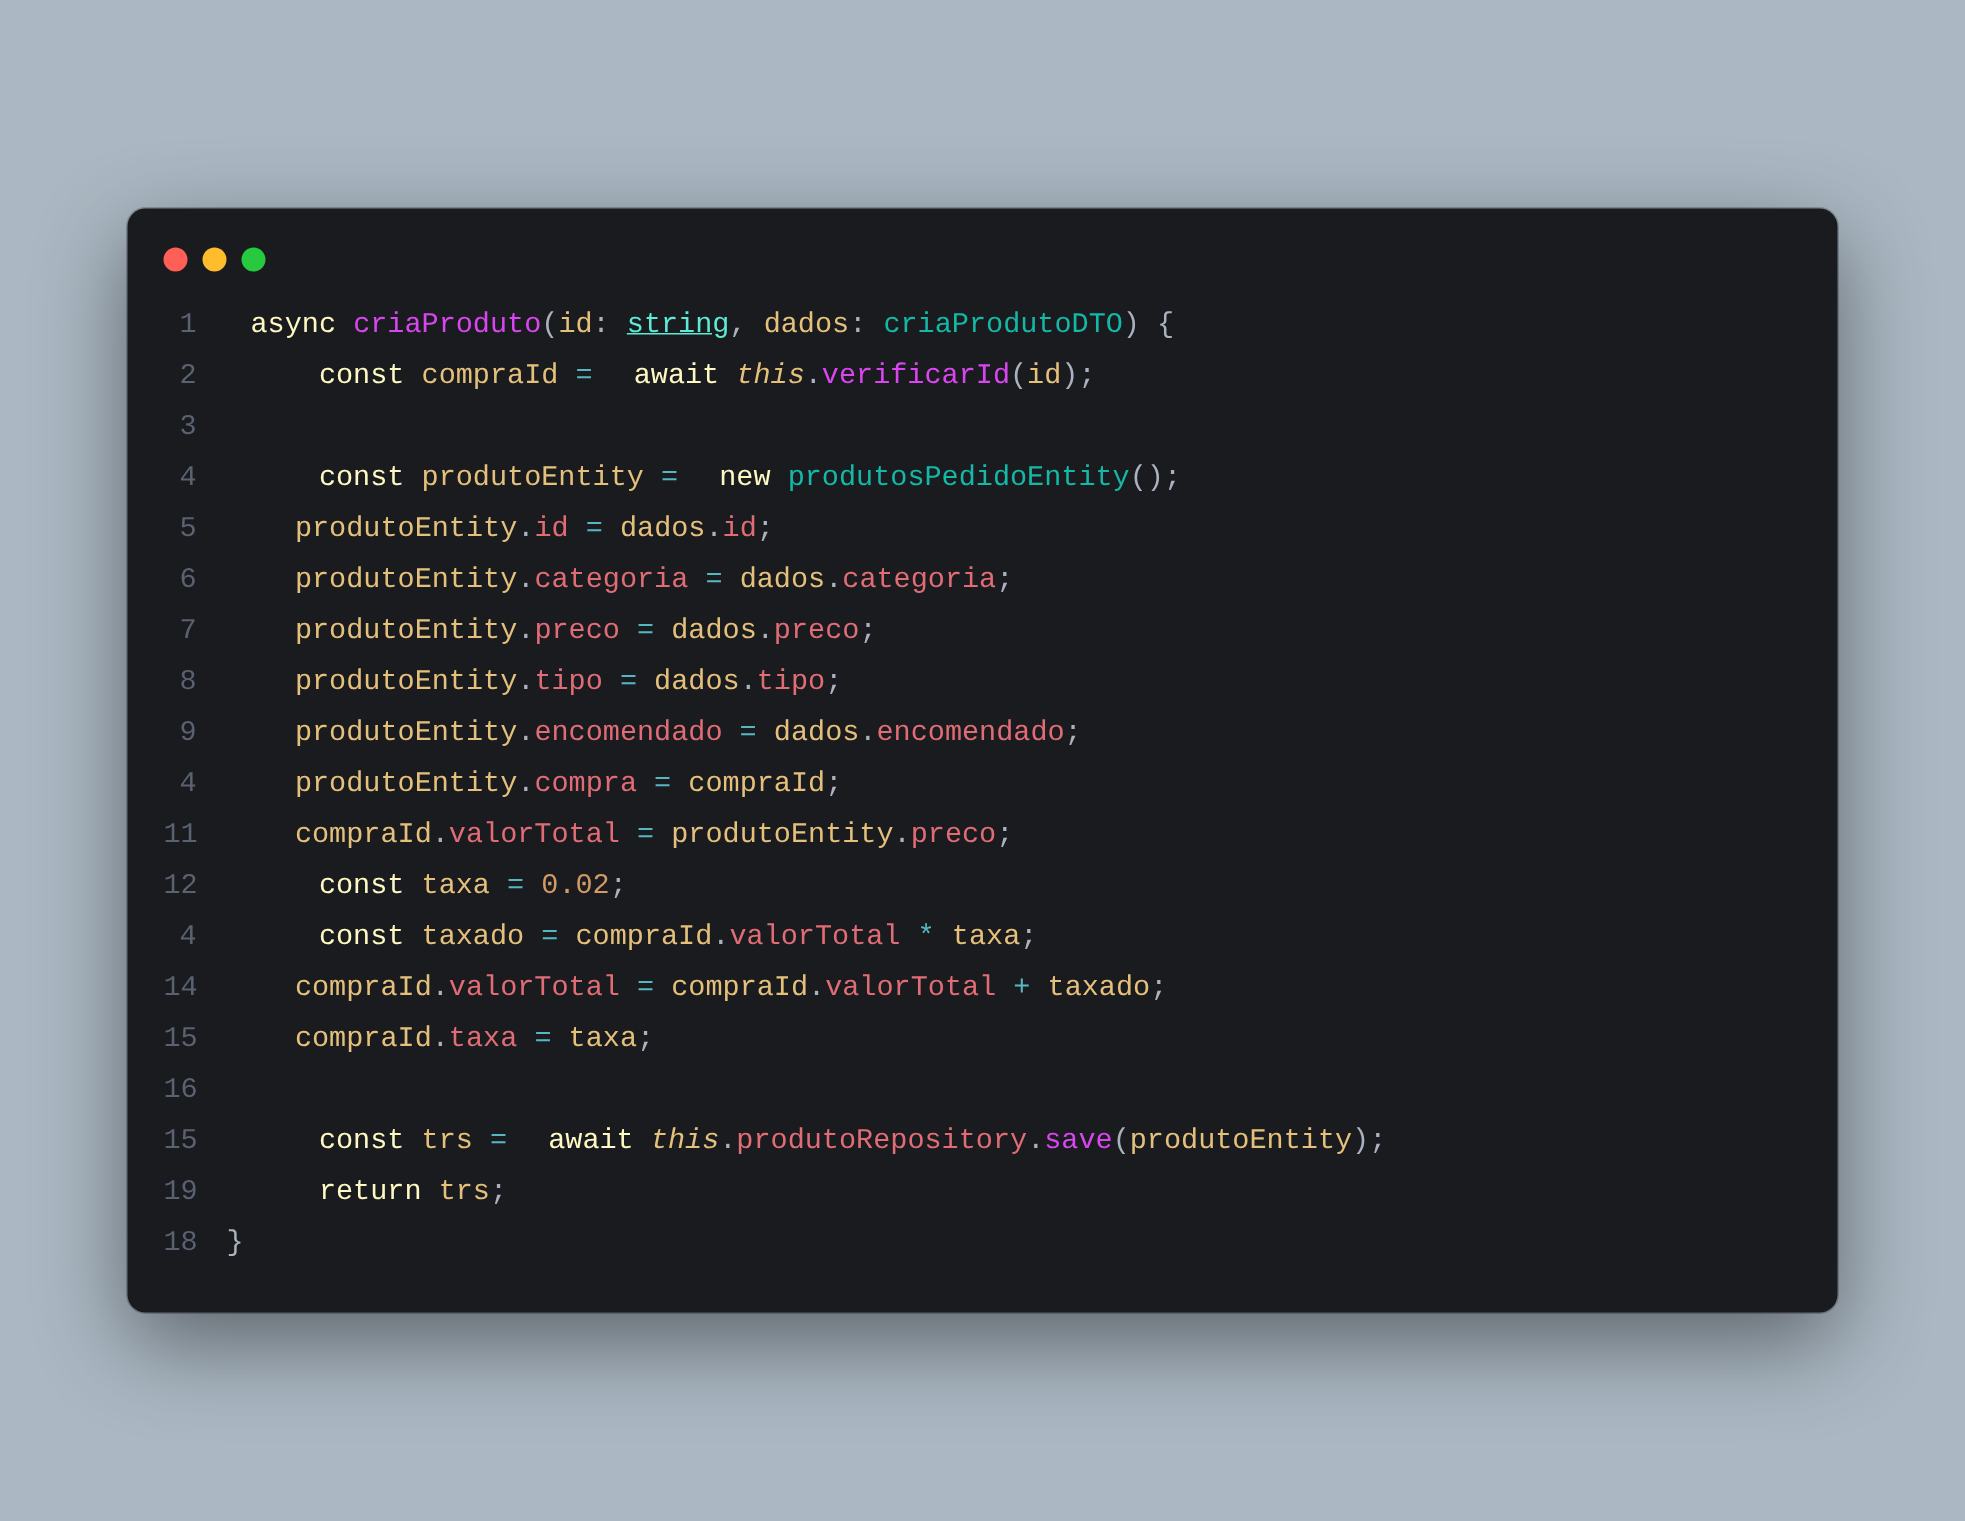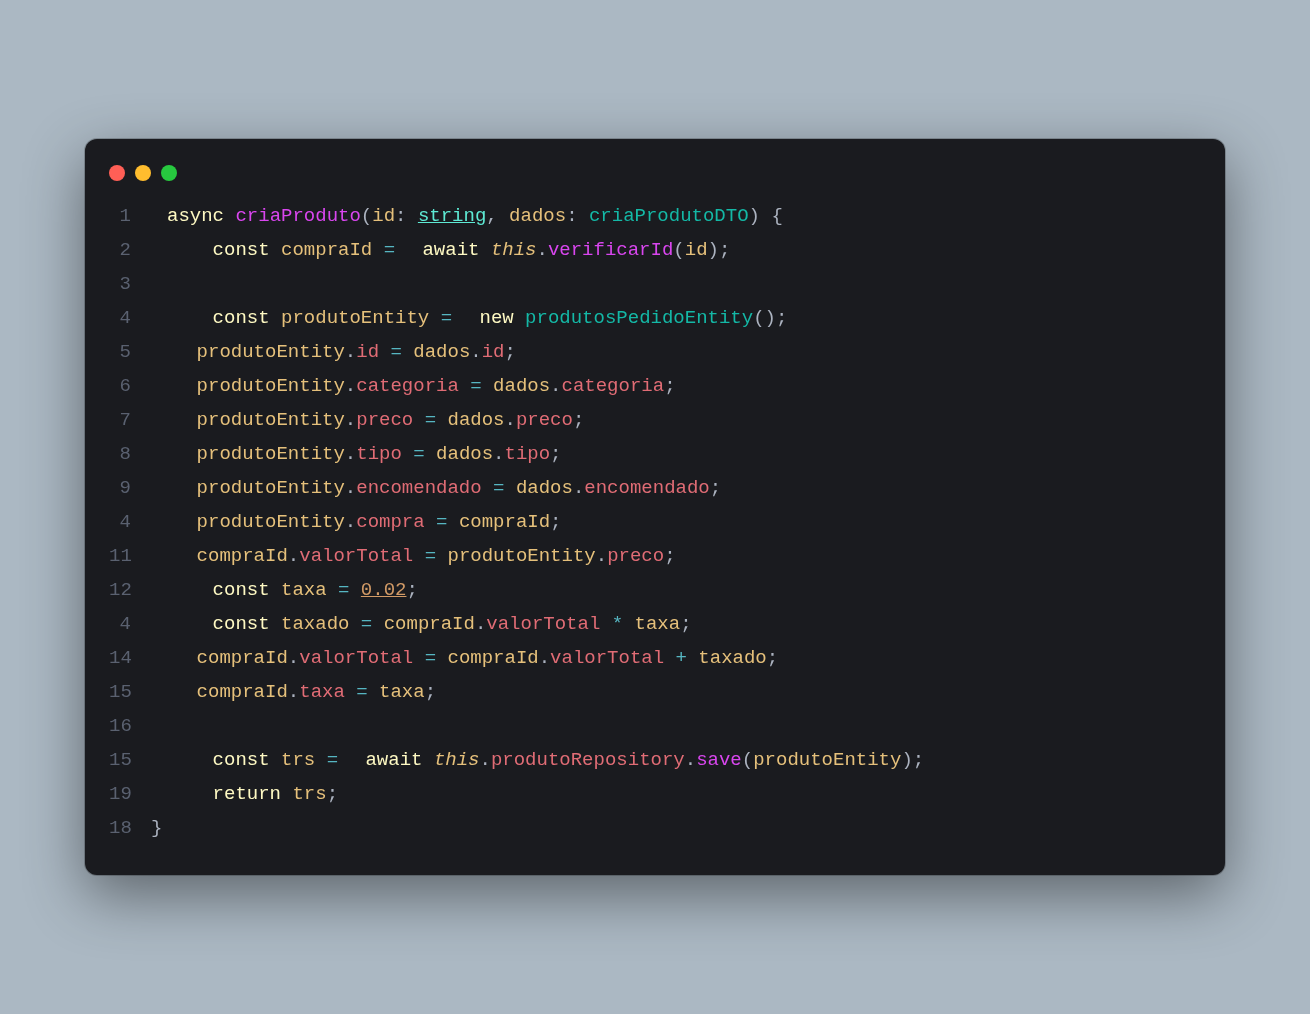--- a/index.html
+++ b/index.html
@@ -50,21 +50,21 @@
     color: #abb2bf;
     white-space: pre;
   }
   .tok-kw    { color: #fef9c3; margin-left: 16px; } 
   .tok-fn    { color: #d946ef; } 
   .tok-type  { color: #5eead4; text-decoration: underline; } 
   .tok-cls   { color: #14b8a6; } 
   .tok-var   { color: #e5c07b; } 
   .tok-prop  { color: #e06c75; } 
   .tok-this  { color: #e5c07b; font-style: italic; } 
-  .tok-num   { color: #d19a66; text-decoration: underline; } 
+  .tok-num   { color: #d19a66; } 
   .tok-op    { color: #56b6c2; } 
   .tok-pn    { color: #abb2bf; } 
 </style>
 </head>
 <body>
 
 <div class="window">
   <div class="titlebar">
     <div class="dot red"></div>
     <div class="dot yellow"></div>

